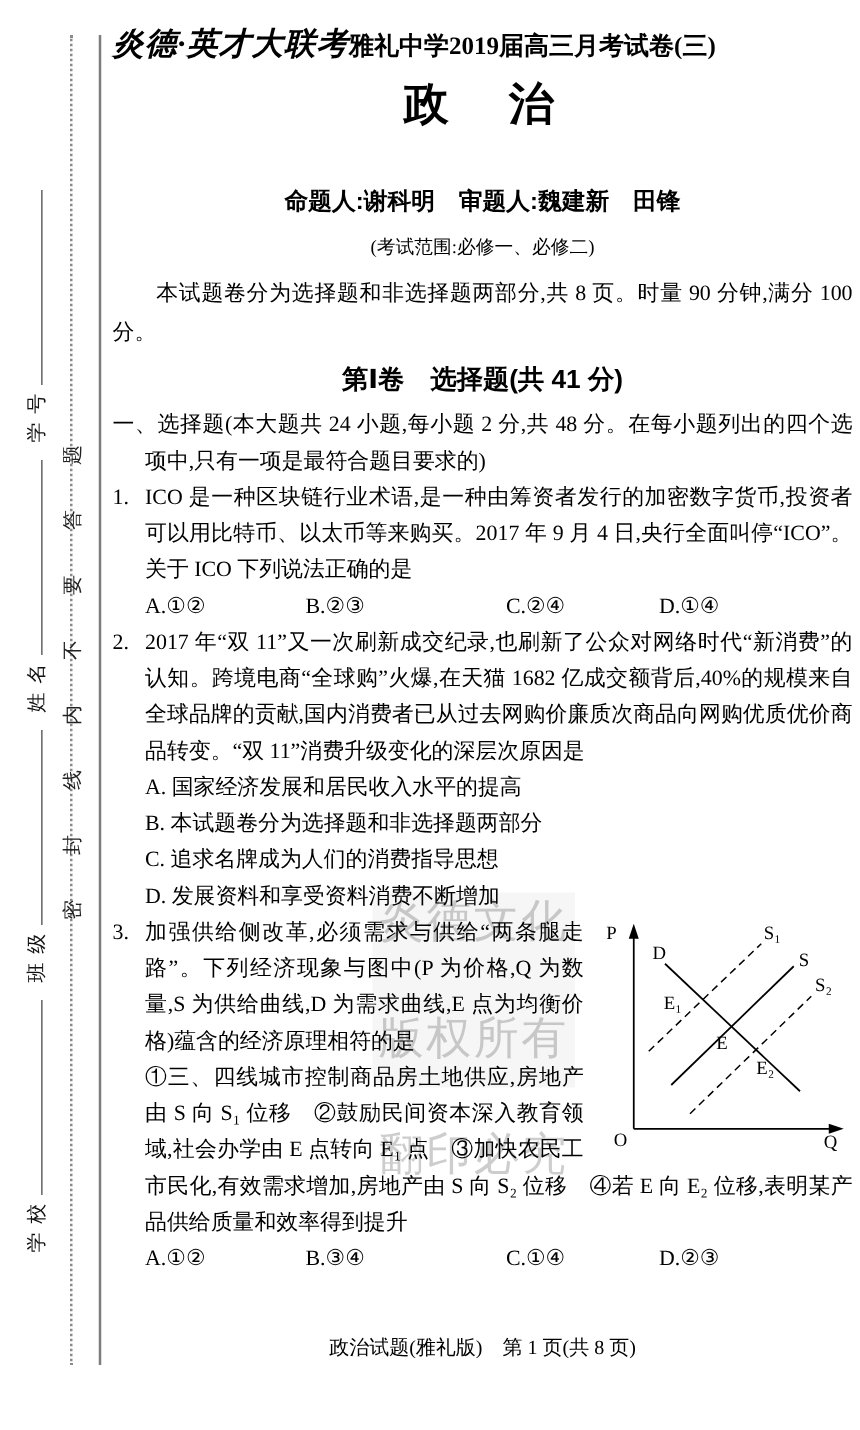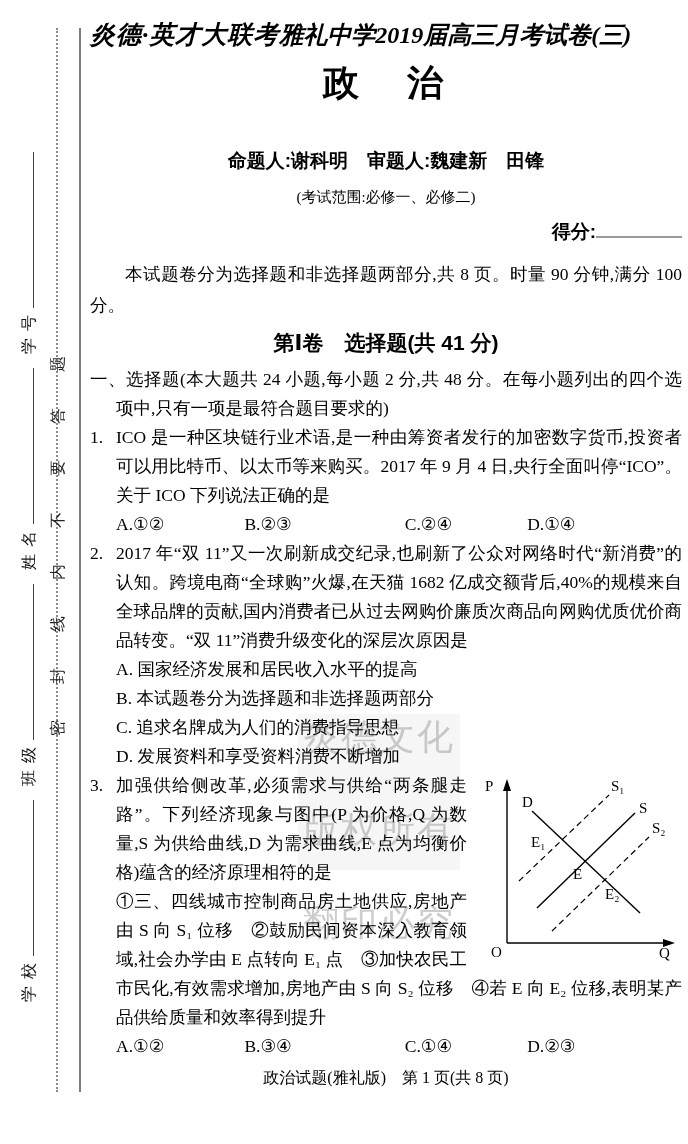--- a/index.html
+++ b/index.html
@@ -46,21 +46,21 @@
   .field-line { width:156px; border-bottom:1px solid #444; height:15px; }
 
   
   .content { position:absolute; left:90px; top:18px; width:592px; z-index:3; }
 
   .brand-line { white-space:nowrap; margin-bottom:8px; }
   .brand {
     font-size:25px; font-weight:900; font-style:italic; letter-spacing:1px;
     font-family:"Liberation Serif","DejaVu Serif",serif;
   }
-  .exam-title { font-size:24px; font-weight:700; letter-spacing:0;font-style:italic; }
+  .exam-title { font-size:20px; font-weight:700; letter-spacing:0; }
 
   .subject {
     text-align:center; font-size:36px; font-weight:700; letter-spacing:6px;
     font-family:"Liberation Sans","DejaVu Sans",sans-serif; margin-bottom:10px;
   }
   .authors {
     text-align:center; font-size:19px; font-weight:700;
     font-family:"Liberation Sans","DejaVu Sans",sans-serif; margin-bottom:14px;margin-top:40px;
   }
   .scope { text-align:center; font-size:15px; margin-bottom:12px; }
@@ -137,23 +137,20 @@
   <div class="content">
 
     <div class="brand-line">
       <span class="brand">炎德·英才大联考</span><span class="exam-title">雅礼中学2019届高三月考试卷(三)</span>
     </div>
 
     <div class="subject">政　治</div>
     <div class="authors">命题人:谢科明　审题人:魏建新　田锋</div>
     <div class="scope">(考试范围:必修一、必修二)</div>
 
-    <div class="score-row">
-      <span class="score-label">得分:</span><span class="score-line"></span>
-    </div>
 
     <p class="intro">本试题卷分为选择题和非选择题两部分,共 8 页。时量 90 分钟,满分 100 分。</p>
 
     <div class="section-title">第Ⅰ卷　选择题(共 41 分)</div>
 
     <p class="part-head"><span class="part-lead">一、选择题</span><span>(本大题共 24 小题,每小题 2 分,共 48 分。在每小题列出的四个选项中,只有一项是最符合题目要求的)</span></p>
 
     <div class="q">
       <span class="q-num">1.</span>
       <p>ICO 是一种区块链行业术语,是一种由筹资者发行的加密数字货币,投资者可以用比特币、以太币等来购买。2017 年 9 月 4 日,央行全面叫停“ICO”。关于 ICO 下列说法正确的是</p>

